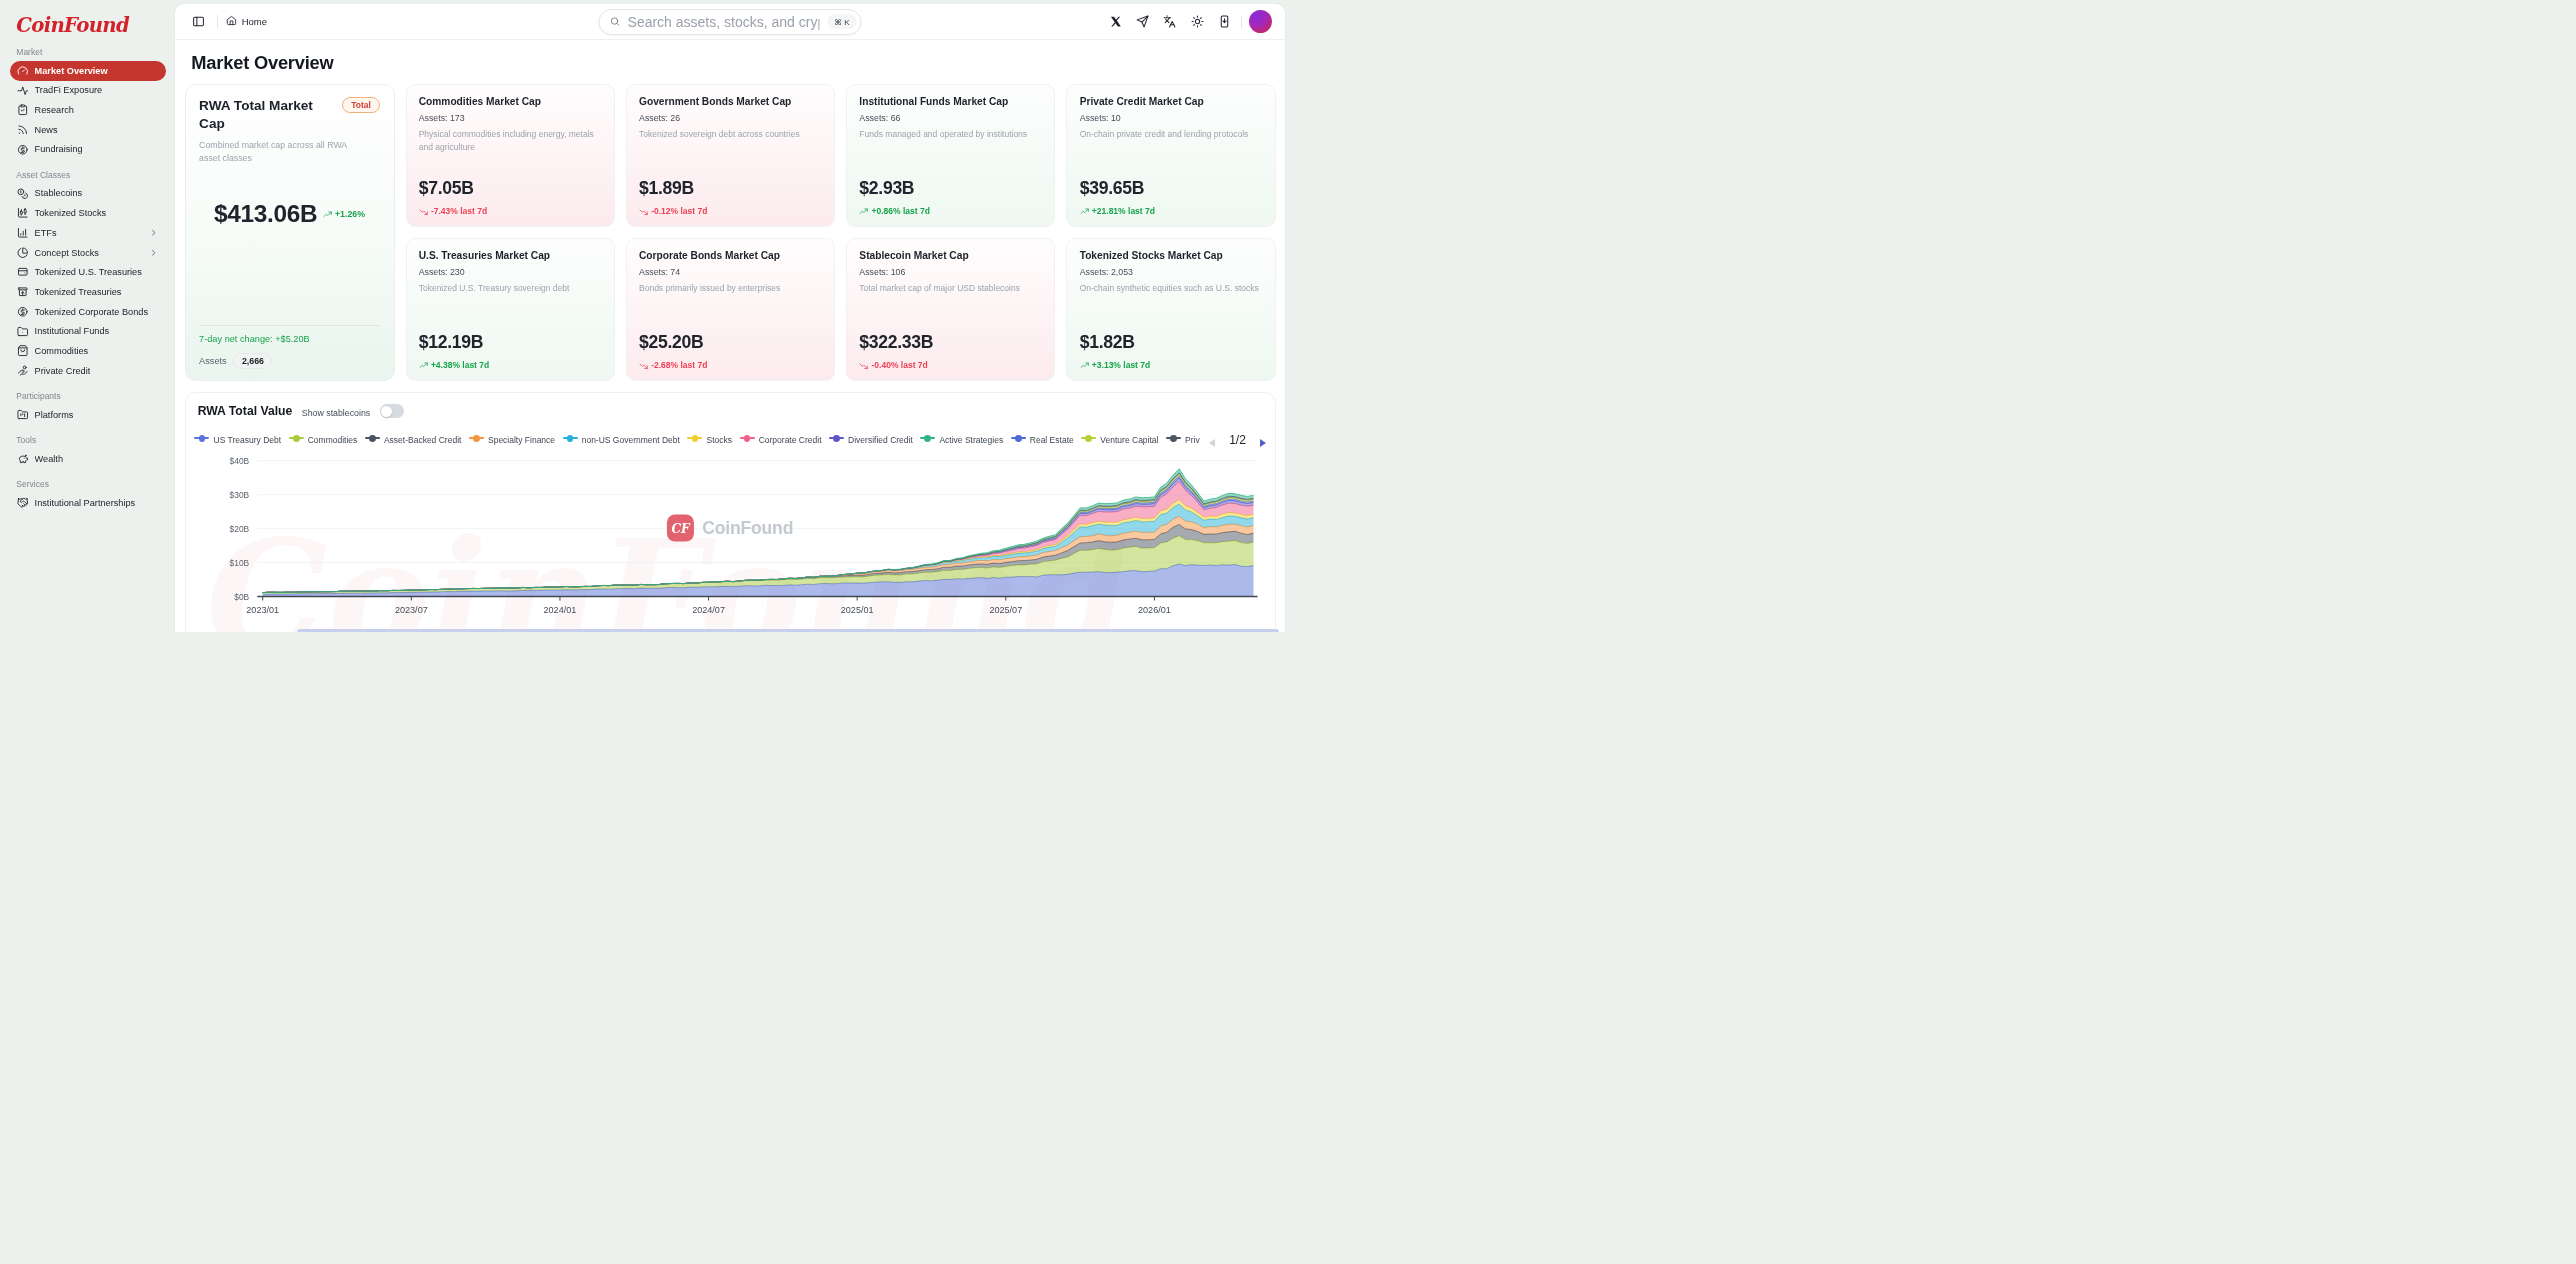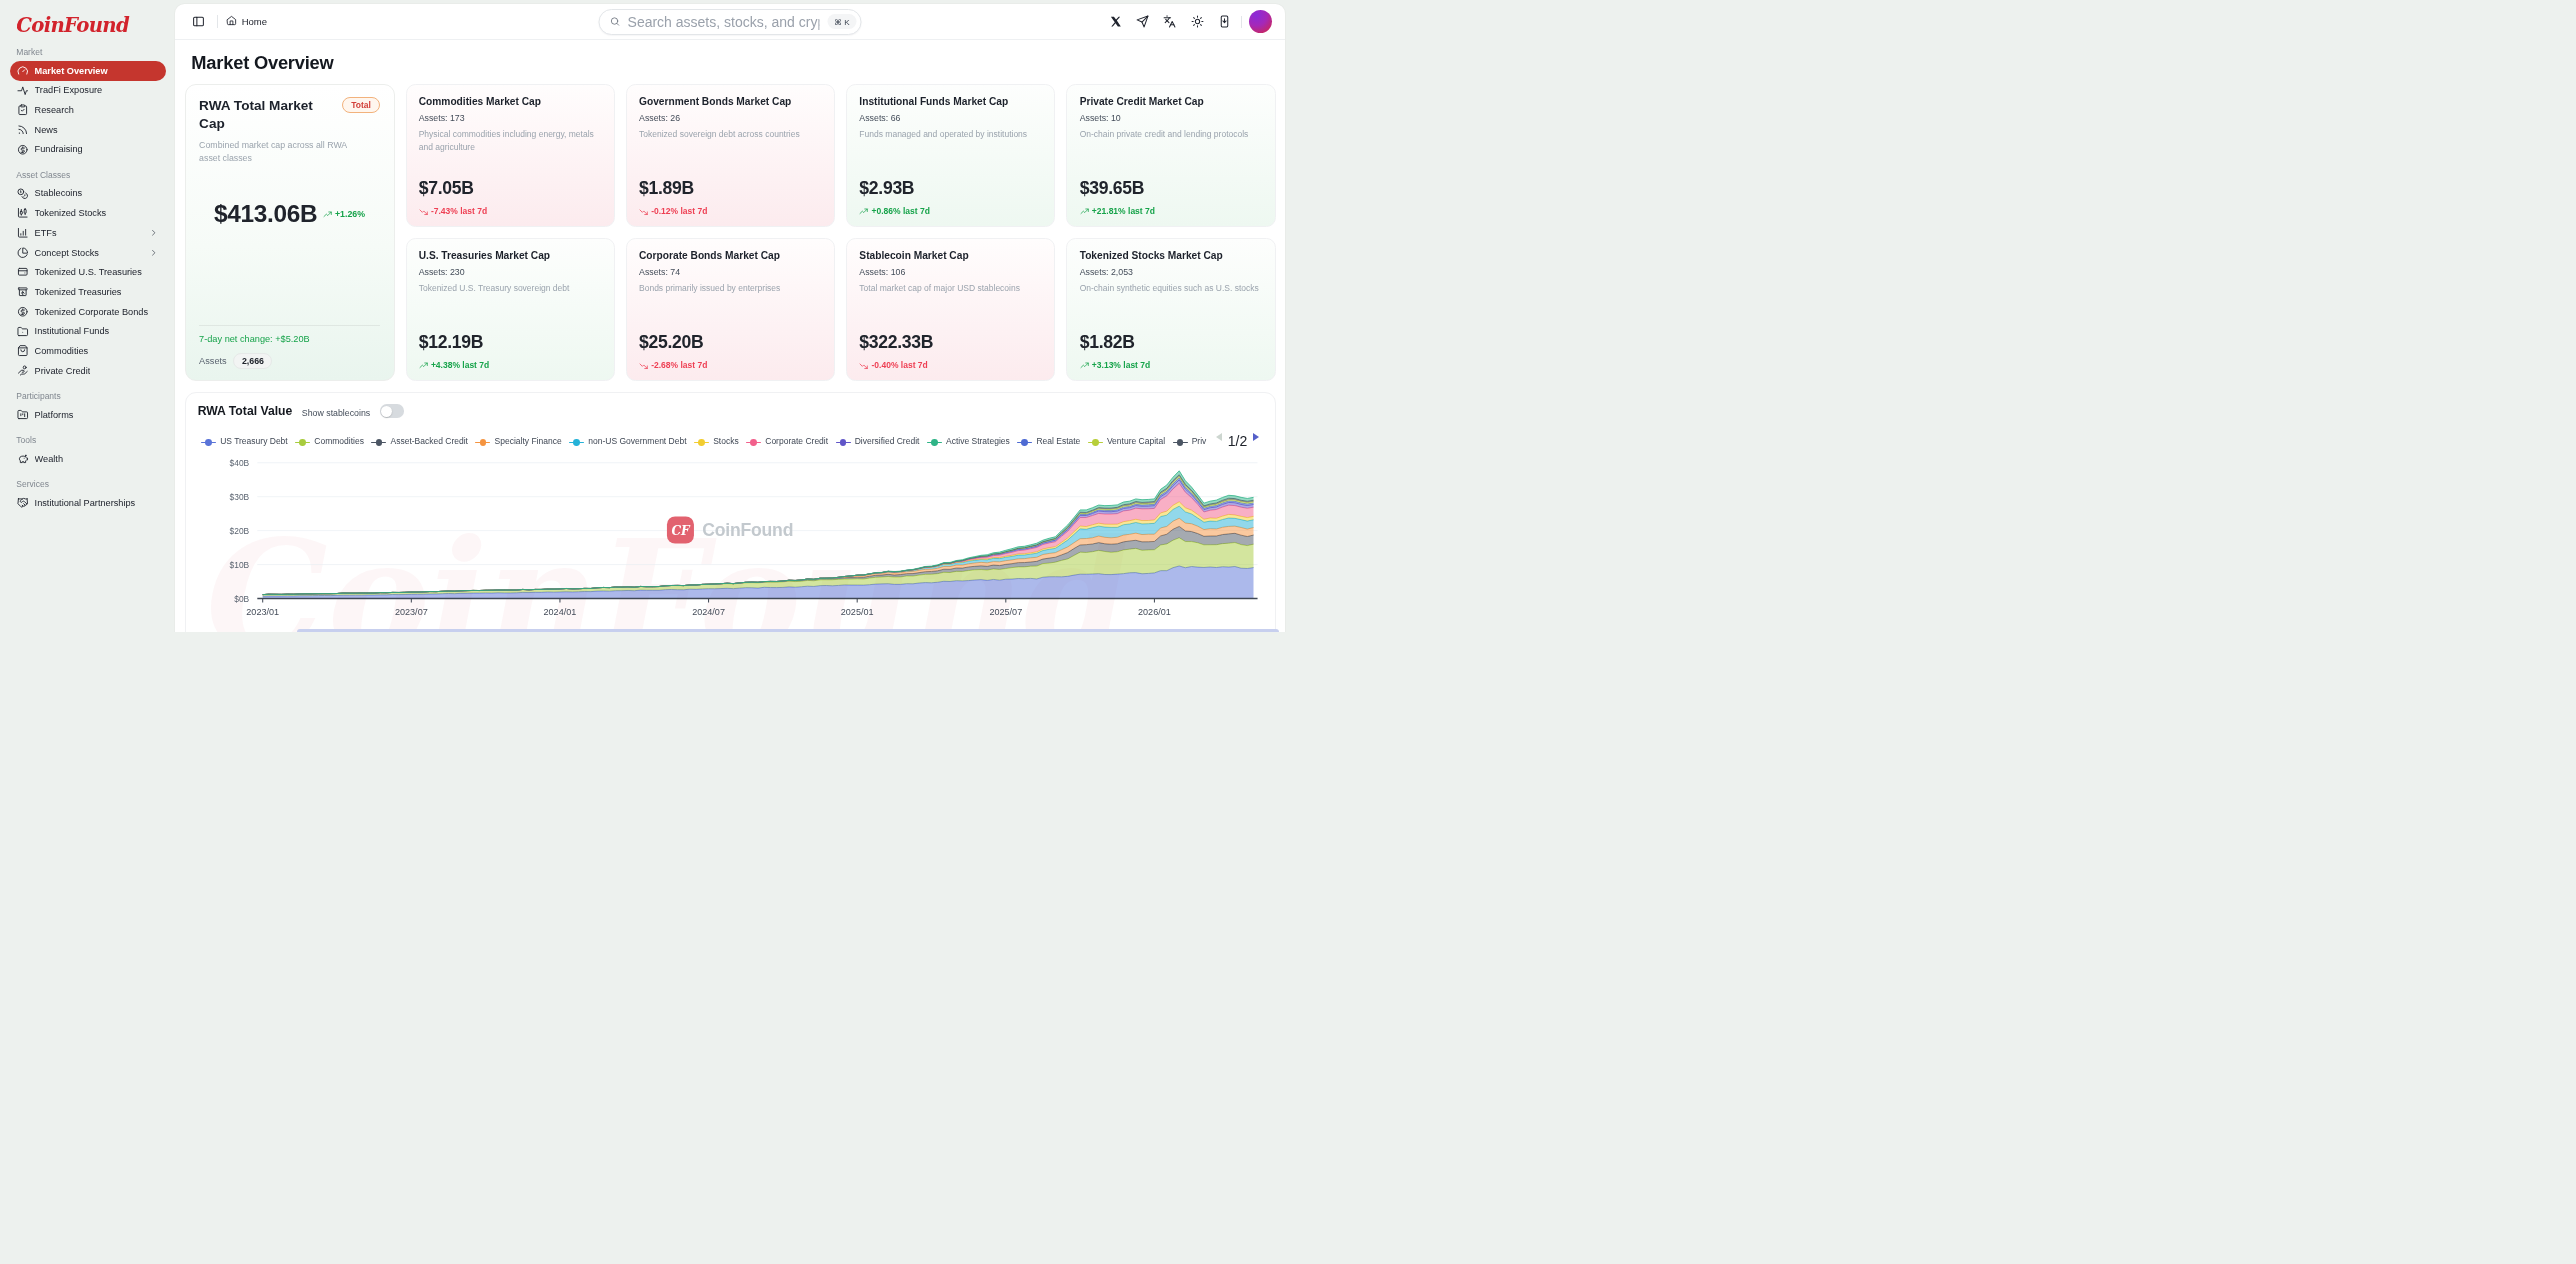--- a/index.html
+++ b/index.html
@@ -75,26 +75,26 @@
   .chart-card{margin-top:11px;border:0.7px solid #f0f1f3;border-radius:11px;background:#fff;
     padding:11px 12.2px 0;box-sizing:border-box;position:relative;height:258px;overflow:hidden;}
   .big-wm{position:absolute;left:20.4px;bottom:-37px;font-size:153px;font-weight:800;font-style:italic;
     color:rgba(224,70,90,0.05);pointer-events:none;white-space:nowrap;z-index:0;font-family:"DejaVu Serif",serif;}
   .chart-head{display:flex;align-items:flex-end;gap:9.5px;position:relative;z-index:1;}
   .chart-title{font-size:12.2px;font-weight:800;color:#14181f;margin:0;}
   .toggle-label{font-size:8.8px;color:#434c59;}
   .toggle{width:24.4px;height:13.6px;border-radius:6.8px;background:#d7dbdf;position:relative;cursor:pointer;}
   .toggle::after{content:"";position:absolute;left:1.4px;top:1.4px;width:11px;height:11px;border-radius:50%;background:#fff;box-shadow:0 0.7px 1.4px rgba(0,0,0,.25);}
   .legend{display:flex;align-items:center;justify-content:center;gap:7.5px;margin-top:15px;font-size:8.5px;position:relative;z-index:1;}
-  .lg-item{display:flex;align-items:flex-end;gap:4.1px;cursor:pointer;white-space:nowrap;}
+  .lg-item{display:flex;align-items:flex-start;gap:4.1px;cursor:pointer;white-space:nowrap;}
   .lg-mark{position:relative;width:15px;height:6.8px;flex:none;}
   .lg-mark::before{content:"";position:absolute;left:0;right:0;top:2.7px;height:1.7px;background:currentColor;border-radius:1.4px;}
   .lg-mark::after{content:"";position:absolute;left:4.1px;top:0;width:6.8px;height:6.8px;border-radius:50%;background:currentColor;}
   .lg-label{color:#3f4754;}
-  .pager{display:flex;align-items:flex-start;gap:6px;margin-left:2px;font-size:14px;color:#20242c;}
+  .pager{display:flex;align-items:flex-end;gap:14px;margin-left:2px;font-size:12px;color:#20242c;}
   .tri-l{width:0;height:0;border-top:4.1px solid transparent;border-bottom:4.1px solid transparent;border-right:6.1px solid #cdd6d0;cursor:pointer;}
   .tri-r{width:0;height:0;border-top:4.1px solid transparent;border-bottom:4.1px solid transparent;border-left:6.1px solid #5560c9;cursor:pointer;}
   .chart-wrap{position:relative;margin-top:9.5px;z-index:1;}
   svg.chart{display:block;width:100%;height:171px;}
   svg.chart text{font-family:"Liberation Sans","DejaVu Sans",sans-serif;}
   .watermark{position:absolute;left:50%;top:42%;transform:translate(-50%,-50%);display:flex;align-items:center;gap:8.1px;pointer-events:none;}
   .wm-badge{width:27px;height:27px;border-radius:8.1px;background:#e2626f;color:#fff;display:flex;align-items:center;justify-content:center;
     font-family:"DejaVu Serif",serif;font-style:italic;font-weight:700;font-size:12.2px;}
   .wm-text{font-size:17.6px;font-weight:800;color:#c3c9ce;letter-spacing:-0.2px;}
   .hscroll{position:absolute;left:122px;right:6.1px;bottom:-3.4px;height:6.8px;border-radius:4.1px;background:#c7cfee;z-index:6;cursor:pointer;}

